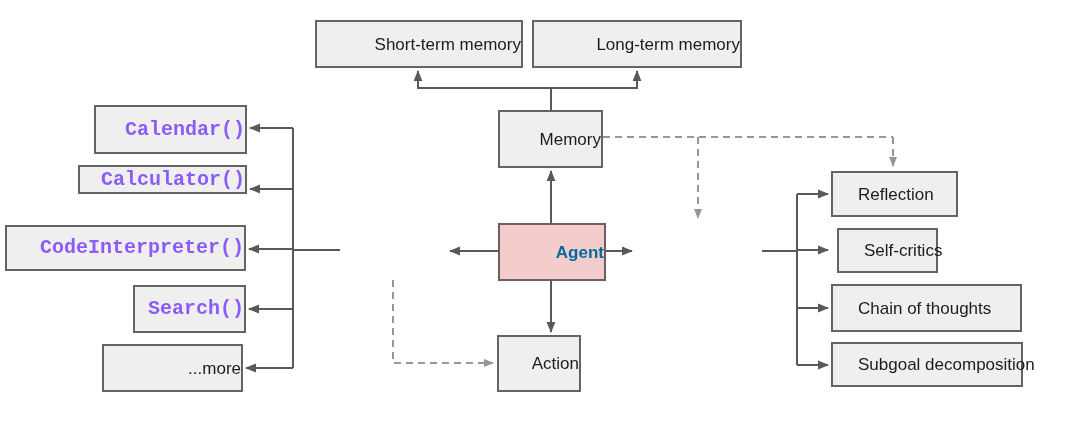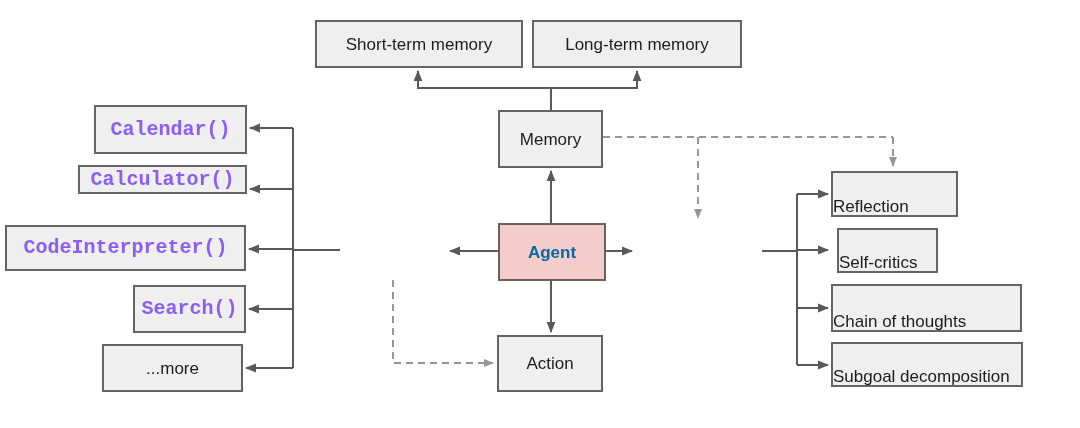--- a/index.html
+++ b/index.html
@@ -10,41 +10,40 @@
     font-family:"Liberation Sans", sans-serif;
     overflow:hidden;
   }
   #wires{position:absolute;left:0;top:0;width:1080px;height:428px;}
   .node{
     position:absolute;
     box-sizing:border-box;
     background:#efefef;
     border:2px solid #646464;
     color:#1c1c1c;
-    display:flex;align-items:center;justify-content:center;
+    display:flex;align-items:center;justify-content:flex-end;
     font-size:17px;
     line-height:1;
     white-space:nowrap;
   }
   .node.pink{
     background:#f4cccc;
     border-color:#6b5f5f;
     font-weight:bold;
     color:#0369a1;
   }
   .node.mono{
     font-family:"Liberation Mono", monospace;
     font-weight:bold;
     font-size:20px;
     color:#8b5cf6;
   }
   .node.la{
     justify-content:flex-start;
-    padding-left:0;
-    align-items:flex-end;
+    padding-left:25px;
   }
 </style>
 </head>
 <body>
 
 <div id="canvas">
 
   <svg id="wires" viewBox="0 0 1080 428" xmlns="http://www.w3.org/2000/svg">
     <defs>
       <marker id="arrow" viewBox="0 0 11 10" refX="10" refY="5" markerWidth="11" markerHeight="10" markerUnits="userSpaceOnUse" orient="auto-start-reverse">
@@ -93,21 +92,21 @@
   <div class="node" style="left:532px;top:20px;width:210px;height:48px">
     <span>Long-term memory</span>
   </div>
 
   <div class="node" style="left:498px;top:110px;width:105px;height:58px">
     <span>Memory</span>
   </div>
   <div class="node pink" style="left:498px;top:223px;width:108px;height:58px">
     <span>Agent</span>
   </div>
-  <div class="node" style="left:497px;top:335px;width:106px;height:57px">
+  <div class="node" style="left:497px;top:335px;width:84px;height:57px">
     <span>Action</span>
   </div>
 
   <div class="node la" style="left:831px;top:171px;width:127px;height:46px">
     <span>Reflection</span>
   </div>
   <div class="node la" style="left:837px;top:228px;width:101px;height:45px">
     <span>Self-critics</span>
   </div>
   <div class="node la" style="left:831px;top:284px;width:191px;height:48px">

